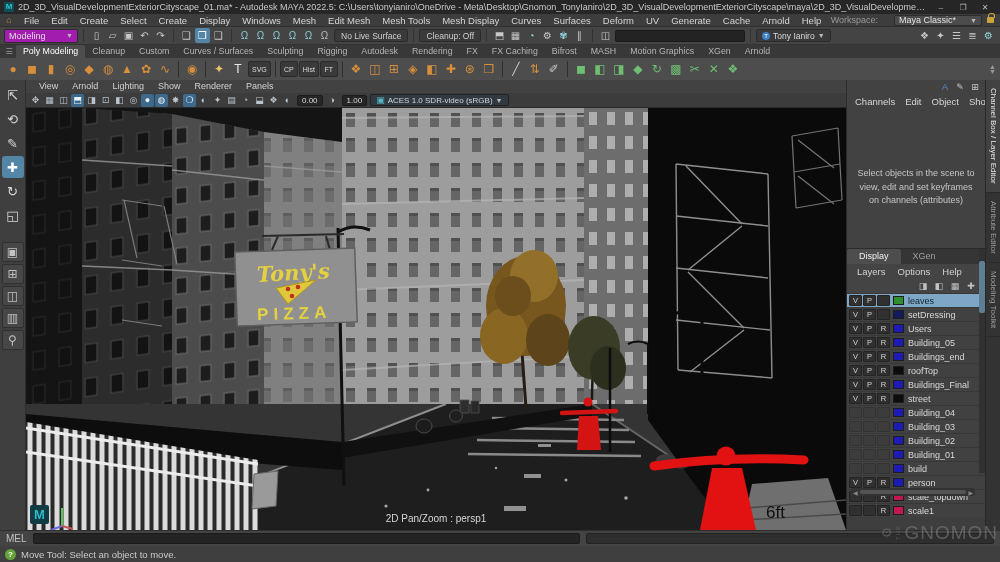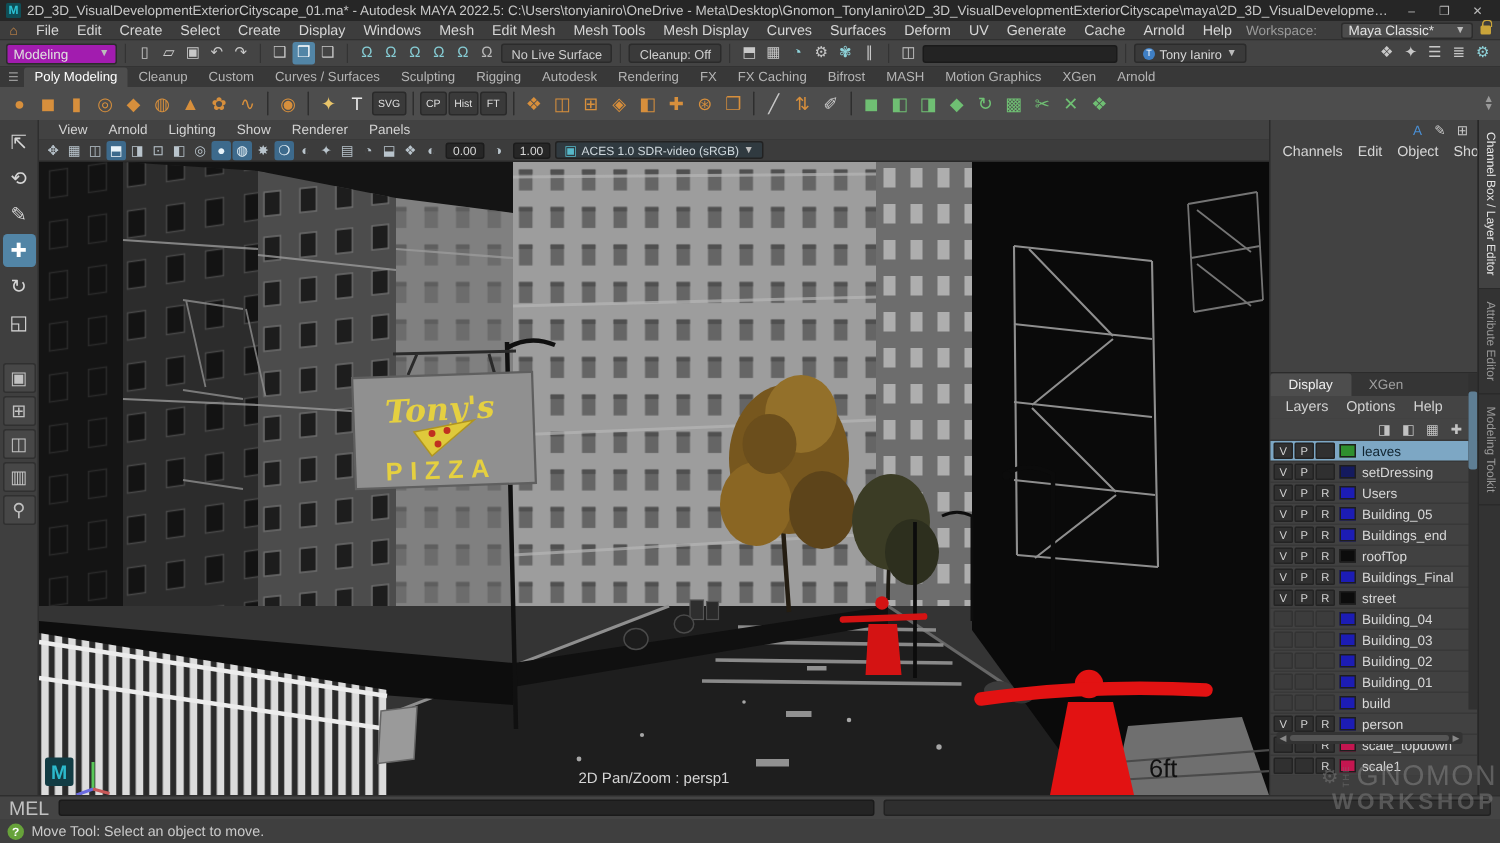--- a/index.html
+++ b/index.html
@@ -102,21 +102,21 @@
   .le-hscroll .arr{font-size:6px;color:#888}
   .le-hthumb{flex:1;height:4px;background:#555;border-radius:2px;margin:0 2px}
 
   
   .rightstrip{position:absolute;left:985px;top:0;width:15px;height:100%;background:#333;border-left:1px solid #272727;display:flex;flex-direction:column;align-items:center}
   .vtab{writing-mode:vertical-rl;font-size:8px;color:#9a9a9a;padding:8px 0;line-height:14px;border-bottom:1px solid #2a2a2a;white-space:nowrap}
   .vtab.active{color:#e6e6e6;background:#424242}
 
   
   .melbar{position:absolute;left:0;top:530px;width:100%;height:16px;background:#444;display:flex;align-items:center;padding:0 6px;gap:6px;border-top:1px solid #2e2e2e}
-  .mel-label{font-size:13px;color:#c2c2c2}
+  .mel-label{font-size:10px;color:#c2c2c2}
   .mel-input{flex:1.05;height:11px;background:#242424;border:1px solid #1a1a1a;border-radius:2px}
   .mel-output{flex:0.78;height:11px;background:#2e2e2e;border:1px solid #222;border-radius:2px}
   .helpbar{position:absolute;left:0;top:546px;width:100%;height:16px;background:#3f3f3f;display:flex;align-items:center;padding:0 5px;gap:5px}
   .help-badge{width:11px;height:11px;border-radius:50%;background:#67a23a;color:#fff;font-size:8px;font-weight:bold;display:flex;align-items:center;justify-content:center}
   .help-text{font-size:9.5px;color:#cacaca}
 
   
   .watermark{position:absolute;right:2px;bottom:20px;width:156px;text-align:right;opacity:.5;pointer-events:none;z-index:5;color:#8a8a8a;line-height:1}
   .wm-row{display:flex;align-items:center;justify-content:flex-end;gap:3px}
   .wm-gear{font-size:13px;color:#7d7d7d}
@@ -704,20 +704,21 @@
           <span class="mini-icon" style="color: rgb(200, 200, 200);">✎</span>
           <span class="mini-icon" style="color: rgb(200, 200, 200);">⊞</span>
         </div>
       <div class="cb-menus">
 
       <span class="cb-menu-item">Channels</span>
           <span class="cb-menu-item">Edit</span>
           <span class="cb-menu-item">Object</span>
           <span class="cb-menu-item">Show</span>
         </div>
+      <div class="cb-message">Select objects in the scene to view, edit and set keyframes on channels (attributes)</div>
 
       <div class="layer-editor">
         <div class="le-tabs">
 
         <span class="le-tab active">Display</span>
             <span class="le-tab">XGen</span>
           </div>
         <div class="le-menus">
 
         <span class="le-menu-item">Layers</span>
@@ -890,15 +891,14 @@
     <span class="help-badge">?</span>
     <span class="help-text">Move Tool: Select an object to move.</span>
   </div>
 
   <div class="watermark">
     <div class="wm-row">
       <span class="wm-gear">⚙</span>
       <span class="wm-the">THE</span>
       <span class="wm-l1">GNOMON</span>
     </div>
-    <div class="wm-l2">WORKSHOP</div>
   </div>
 </div>
 
 </body></html>

